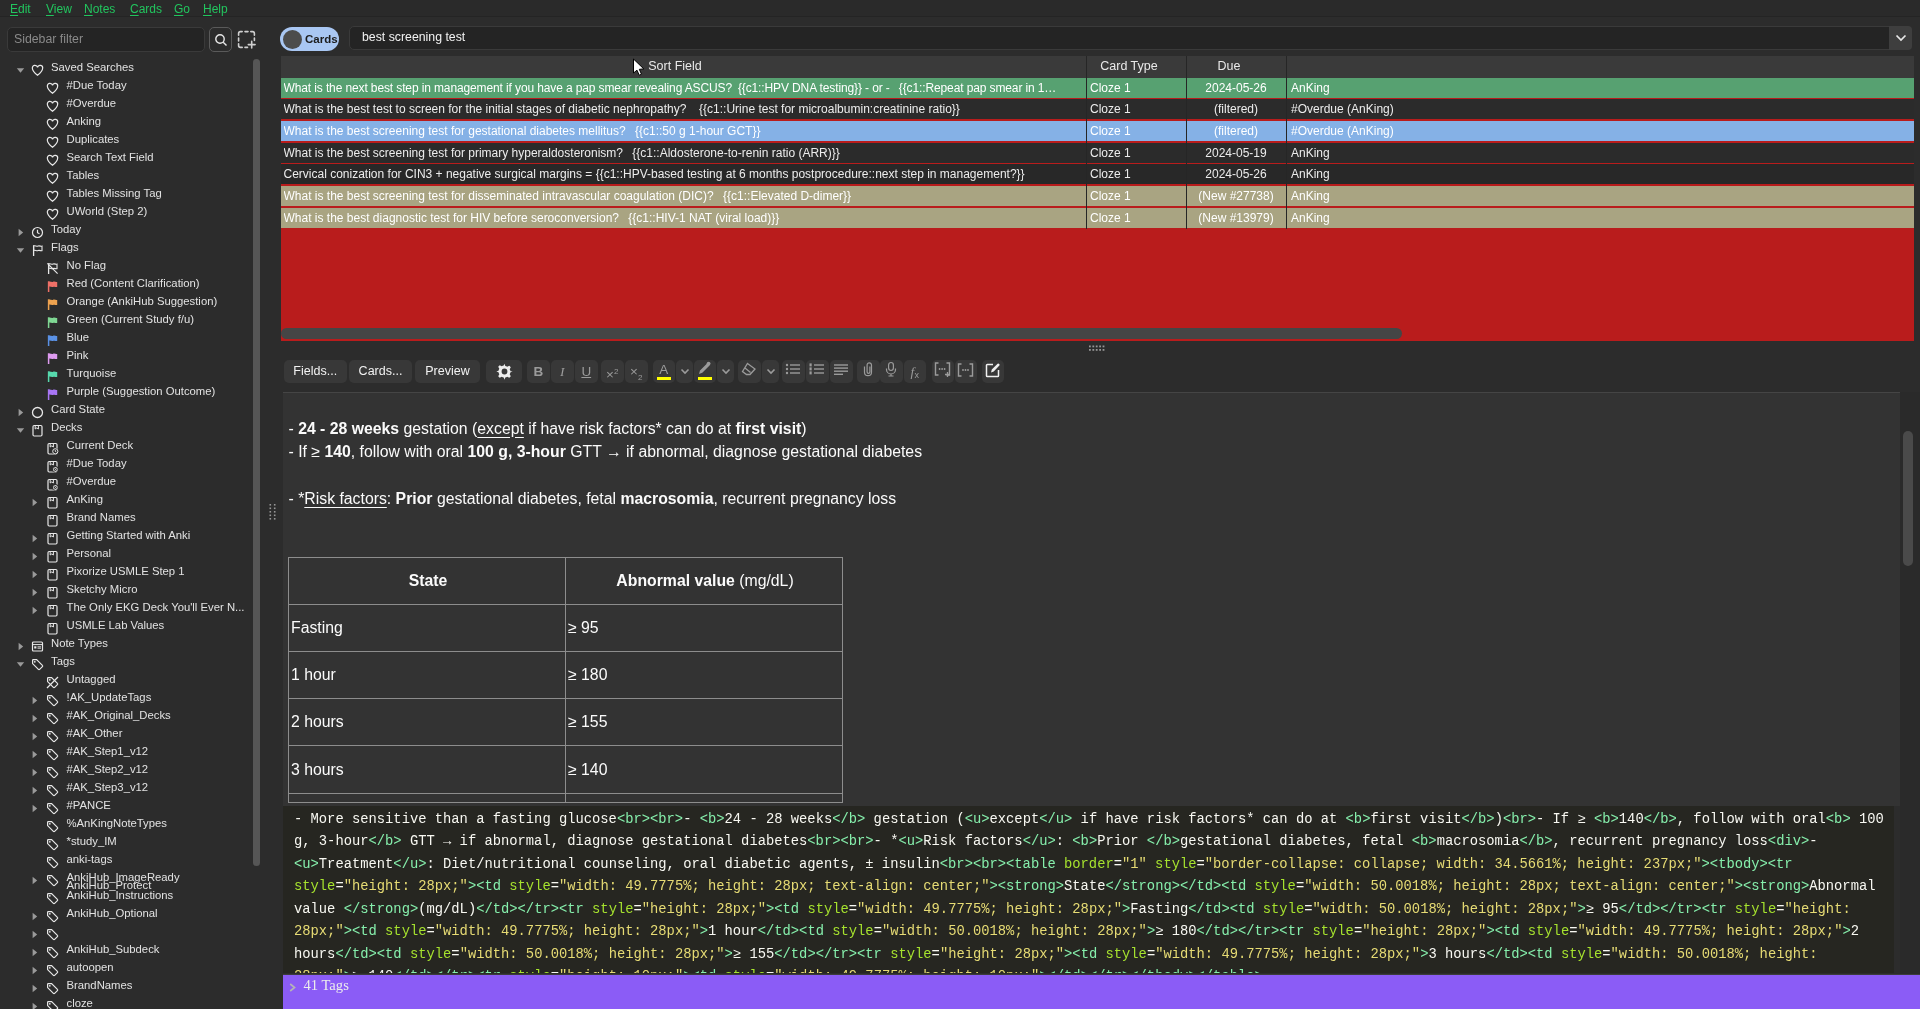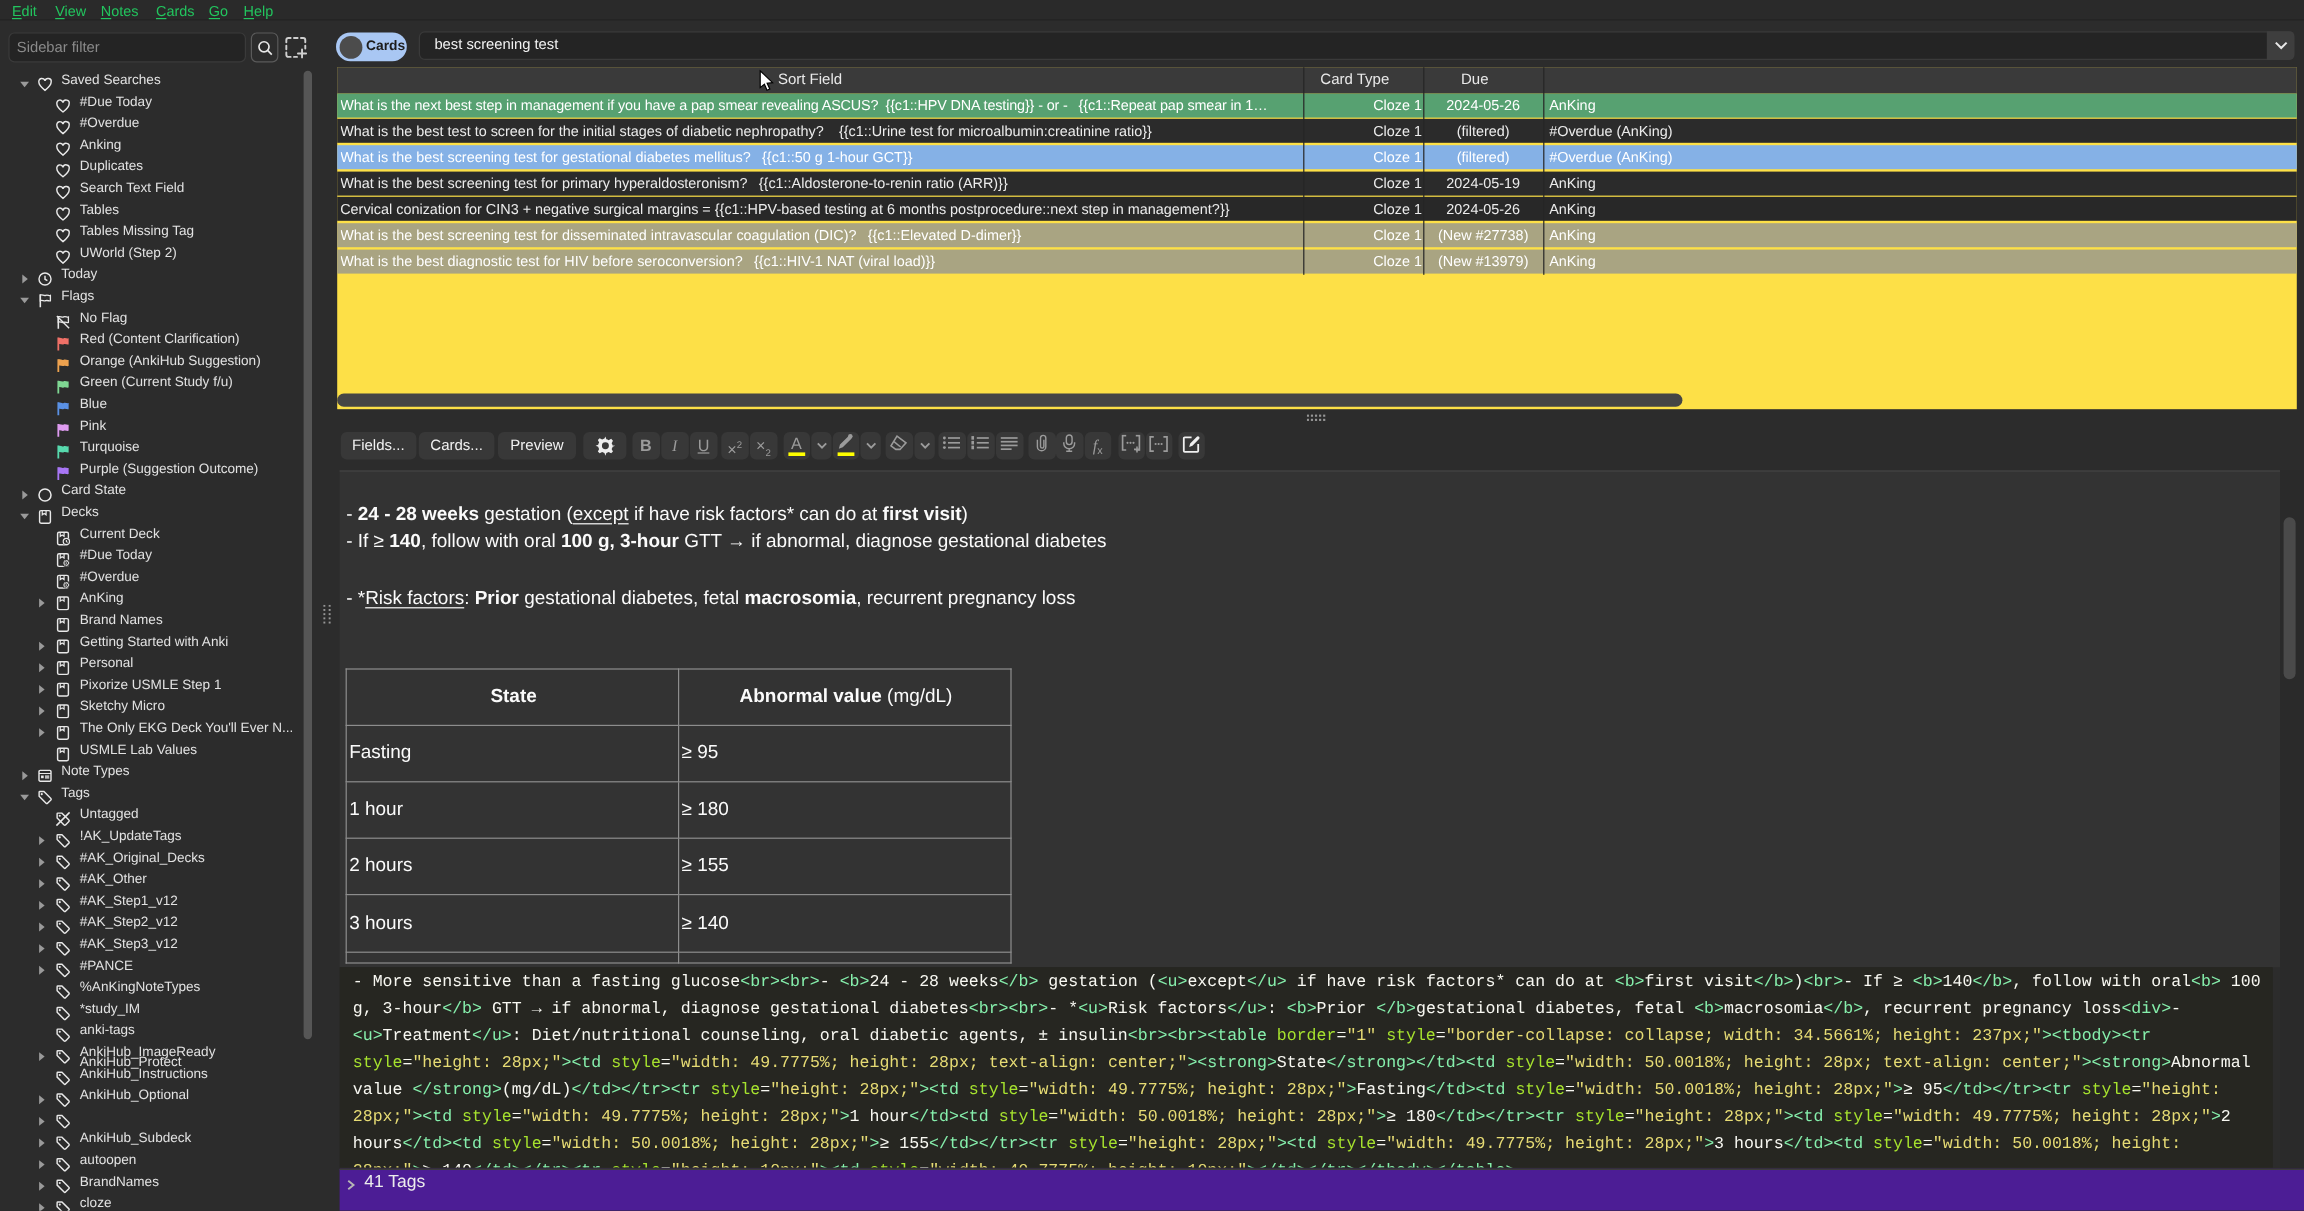--- a/index.html
+++ b/index.html
@@ -7,46 +7,46 @@
 
 #menubar { position:absolute; left:0; top:0; width:1920px; height:17px; background:#2a2a2a; border-bottom:1px solid #242424; color:#22c55e; font-size:12px; }
 #menubar span { position:absolute; top:1.5px; }
 #menubar u { text-decoration-thickness:1px; text-underline-offset:2px; }
 
 .inp { position:absolute; background:#242424; border:1px solid #3a3a3a; border-radius:5px; }
 
 .st { position:absolute; color:#e2e2e2; font-size:11.3px; white-space:pre; }
 .ic { position:absolute; width:13px; height:13px; }
 
-#tview { position:absolute; left:281px; top:56px; width:1633px; height:285px; background:#fde047; }
+#tview { position:absolute; left:281px; top:56px; width:1633px; height:285px; background:#b91c1c; }
 #thead { position:absolute; left:0; top:0; width:1633px; height:21.6px; background:#3a3a3a; color:#e9e9e9; font-size:12.5px; }
 .row { position:absolute; left:0; width:1633px; height:20px; font-size:12px; }
 .row div { position:absolute; top:3px; white-space:pre; overflow:hidden; }
 .c1 { left:2.5px; width:801px; }
-.c2 { left:809px; width:95px;text-align:right; }
+.c2 { left:809px; width:95px; }
 .c3 { left:905px; width:100px; text-align:center; }
 .c4 { left:1010px; width:620px; }
 .vsep { position:absolute; top:0; width:1px; height:173px; background:#262626; }
 
 .tb { position:absolute; top:359.5px; height:23.5px; border-radius:5px; text-align:center; color:#9b9b9b; }
 .tt { color:#f2f2f2; font-size:12.5px; line-height:23.5px; }
 .gl { font-size:13.5px; line-height:23px; color:#9b9b9b; }
 .ybar { position:absolute; left:4.5px; right:4.5px; bottom:3px; height:2.8px; background:#ffff00; }
 
 #field { position:absolute; left:283px; top:391.5px; width:1617px; height:414.5px; background:#333333; border-top:1px solid #454545; }
 .el { position:absolute; left:5.5px; color:#fbfbfb; font-size:15.8px; white-space:pre; }
 .el u { text-underline-offset:2.5px; }
 #ntable { position:absolute; left:5px; top:164.5px; border-collapse:collapse; color:#fbfbfb; font-size:15.8px; }
 #ntable td { border:1px solid #8d8d8d; padding:0 0 0 2px; }
 
 #code { position:absolute; left:283px; top:806px; width:1611px; height:167px; background:#262621; overflow:hidden; }
 .cl { position:absolute; left:11px; font-family:"Liberation Mono",monospace; font-size:13.8px; line-height:22.5px; white-space:pre; color:#f8f8f2; }
 .cl t { color:#86efac; } .cl a { color:#a6e22e;text-align:center; } .cl s { color:#e6db74; text-decoration:none; } .cl i { color:#f8f8f2; font-style:normal; }
 
-#tagbar { position:absolute; left:283px; top:973.5px; width:1637px; height:35.5px; background:#4c1d95; border-top:1px solid #3c3c3c; }
+#tagbar { position:absolute; left:283px; top:973.5px; width:1637px; height:35.5px; background:#8b5cf6; border-top:1px solid #3c3c3c;font-family:Liberation Serif, serif; }
 </style></head><body>
 
 <div id="menubar">
  <span style="left:10px"><u>E</u>dit</span>
  <span style="left:46px"><u>V</u>iew</span>
  <span style="left:84px"><u>N</u>otes</span>
  <span style="left:130px"><u>C</u>ards</span>
  <span style="left:174px"><u>G</u>o</span>
  <span style="left:203px"><u>H</u>elp</span>
 </div>

